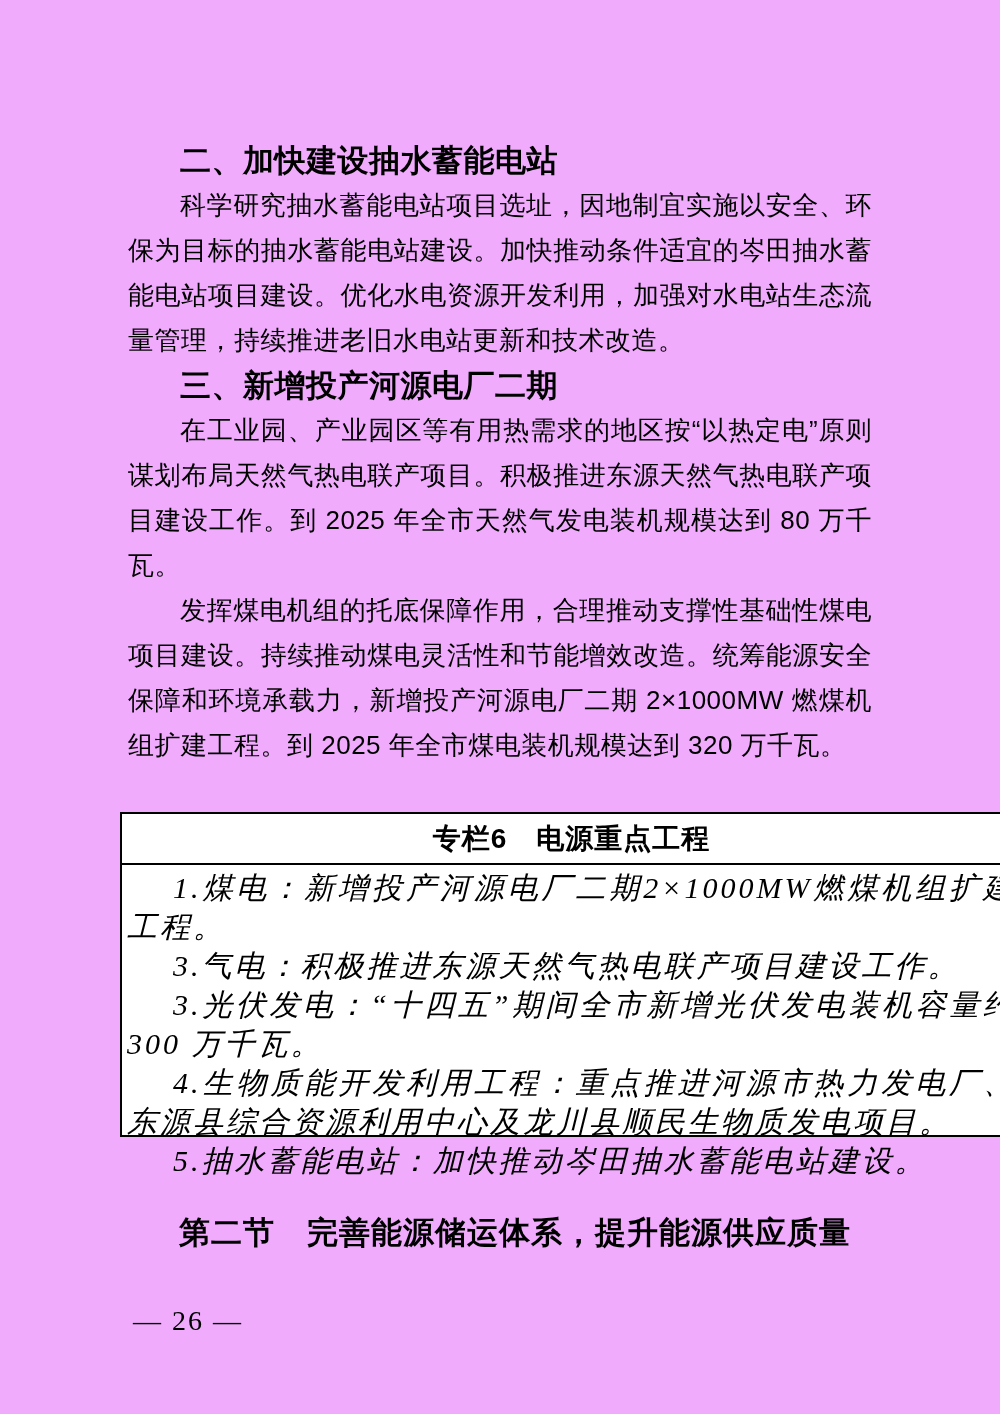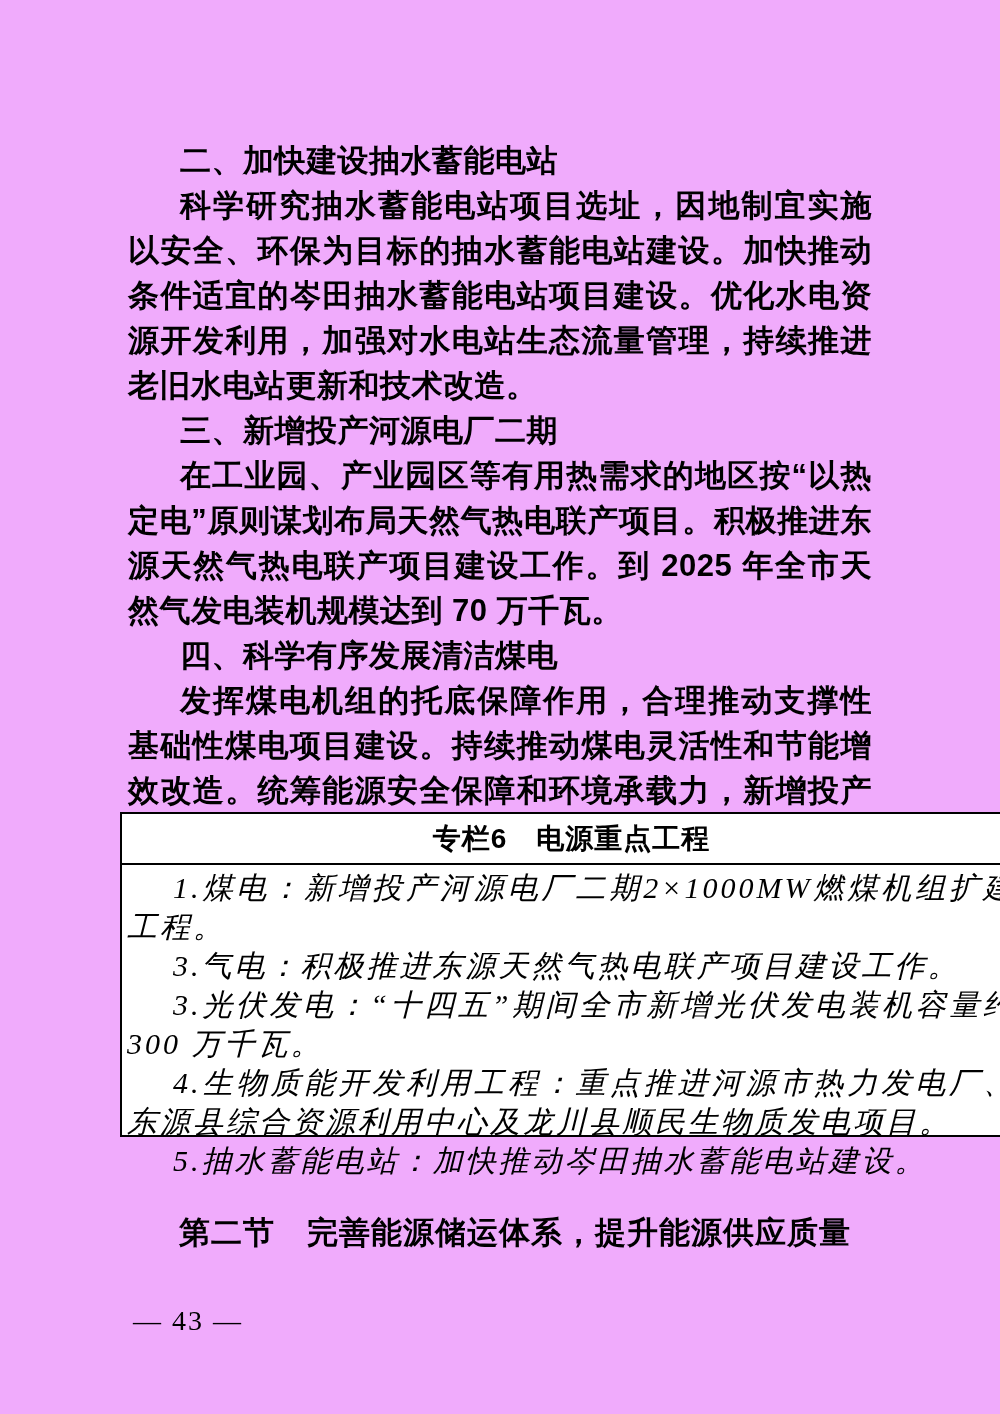--- a/index.html
+++ b/index.html
@@ -30,23 +30,23 @@
   .content h2 {
     margin: 0;
     font-size: 31px;
     line-height: 45px;
     font-weight: 600;
     text-indent: 52px;
     letter-spacing: 0.5px;
   }
   .content p {
     margin: 0;
-    font-size: 31px;
+    font-size: 26px;
     line-height: 45px;
-    font-weight: 700;
+    font-weight: 400;
     text-indent: 52px;
     text-align: justify;
     text-align-last: left;
     letter-spacing: 0.5px;
   }
   
   .callout {
     position: absolute;
     left: 120px;
     top: 812px;
@@ -108,34 +108,33 @@
 </head>
 <body>
 
 <div class="page">
 
   <div class="content">
     <h2>二、加快建设抽水蓄能电站</h2>
     <p>科学研究抽水蓄能电站项目选址，因地制宜实施以安全、环保为目标的抽水蓄能电站建设。加快推动条件适宜的岑田抽水蓄能电站项目建设。优化水电资源开发利用，加强对水电站生态流量管理，持续推进老旧水电站更新和技术改造。</p>
 
     <h2>三、新增投产河源电厂二期</h2>
-    <p>在工业园、产业园区等有用热需求的地区按“以热定电”原则谋划布局天然气热电联产项目。积极推进东源天然气热电联产项目建设工作。到 2025 年全市天然气发电装机规模达到 70 万千瓦。</p>
+    <p>在工业园、产业园区等有用热需求的地区按“以热定电”原则谋划布局天然气热电联产项目。积极推进东源天然气热电联产项目建设工作。到 2025 年全市天然气发电装机规模达到 80 万千瓦。</p>
 
-    <h2>四、科学有序发展清洁煤电</h2>
     <p>发挥煤电机组的托底保障作用，合理推动支撑性基础性煤电项目建设。持续推动煤电灵活性和节能增效改造。统筹能源安全保障和环境承载力，新增投产河源电厂二期 2×1000MW 燃煤机组扩建工程。到 2025 年全市煤电装机规模达到 320 万千瓦。</p>
   </div>
 
   <div class="callout">
     <div class="callout-header">专栏6　电源重点工程</div>
     <div class="callout-body">
       <p>1.煤电：新增投产河源电厂二期2×1000MW燃煤机组扩建工程。</p>
       <p>3.气电：积极推进东源天然气热电联产项目建设工作。</p>
       <p>3.光伏发电：“十四五”期间全市新增光伏发电装机容量约 300 万千瓦。</p>
       <p>4.生物质能开发利用工程：重点推进河源市热力发电厂、东源县综合资源利用中心及龙川县顺民生物质发电项目。</p>
       <p>5.抽水蓄能电站：加快推动岑田抽水蓄能电站建设。</p>
     </div>
   </div>
 
   <h1 class="section-heading">第二节　完善能源储运体系，提升能源供应质量</h1>
 
-  <div class="page-number">— 43 —</div>
+  <div class="page-number">— 26 —</div>
 
 </div>
 
 </body></html>

